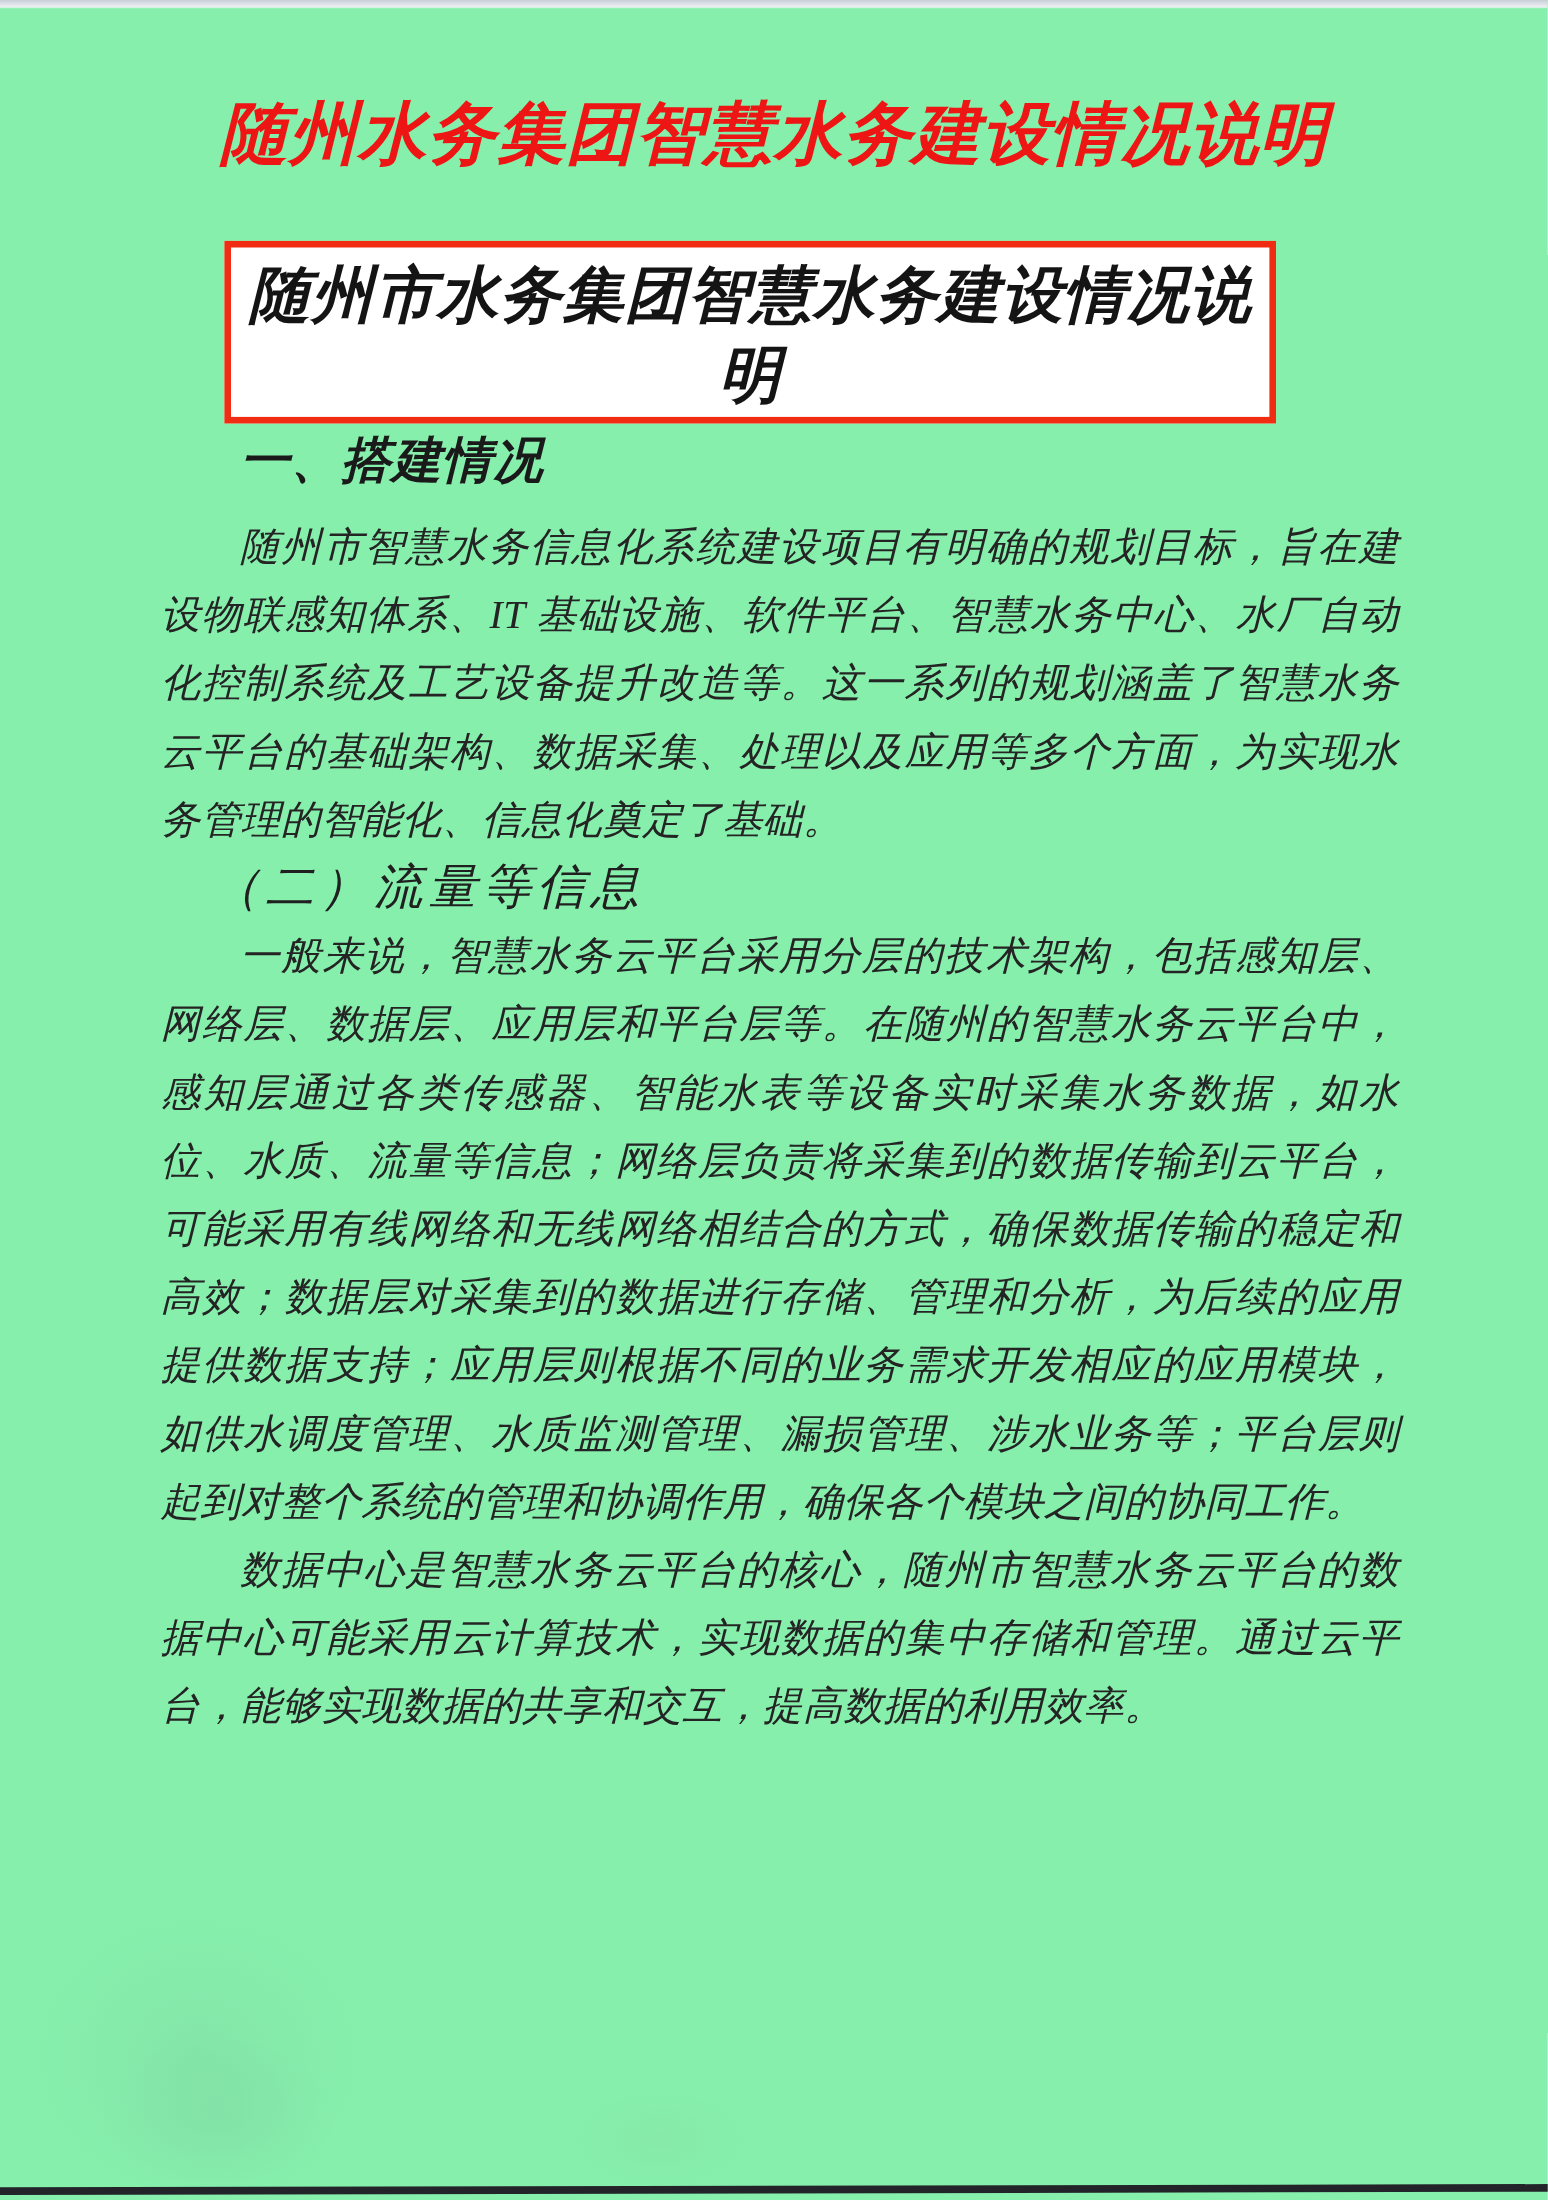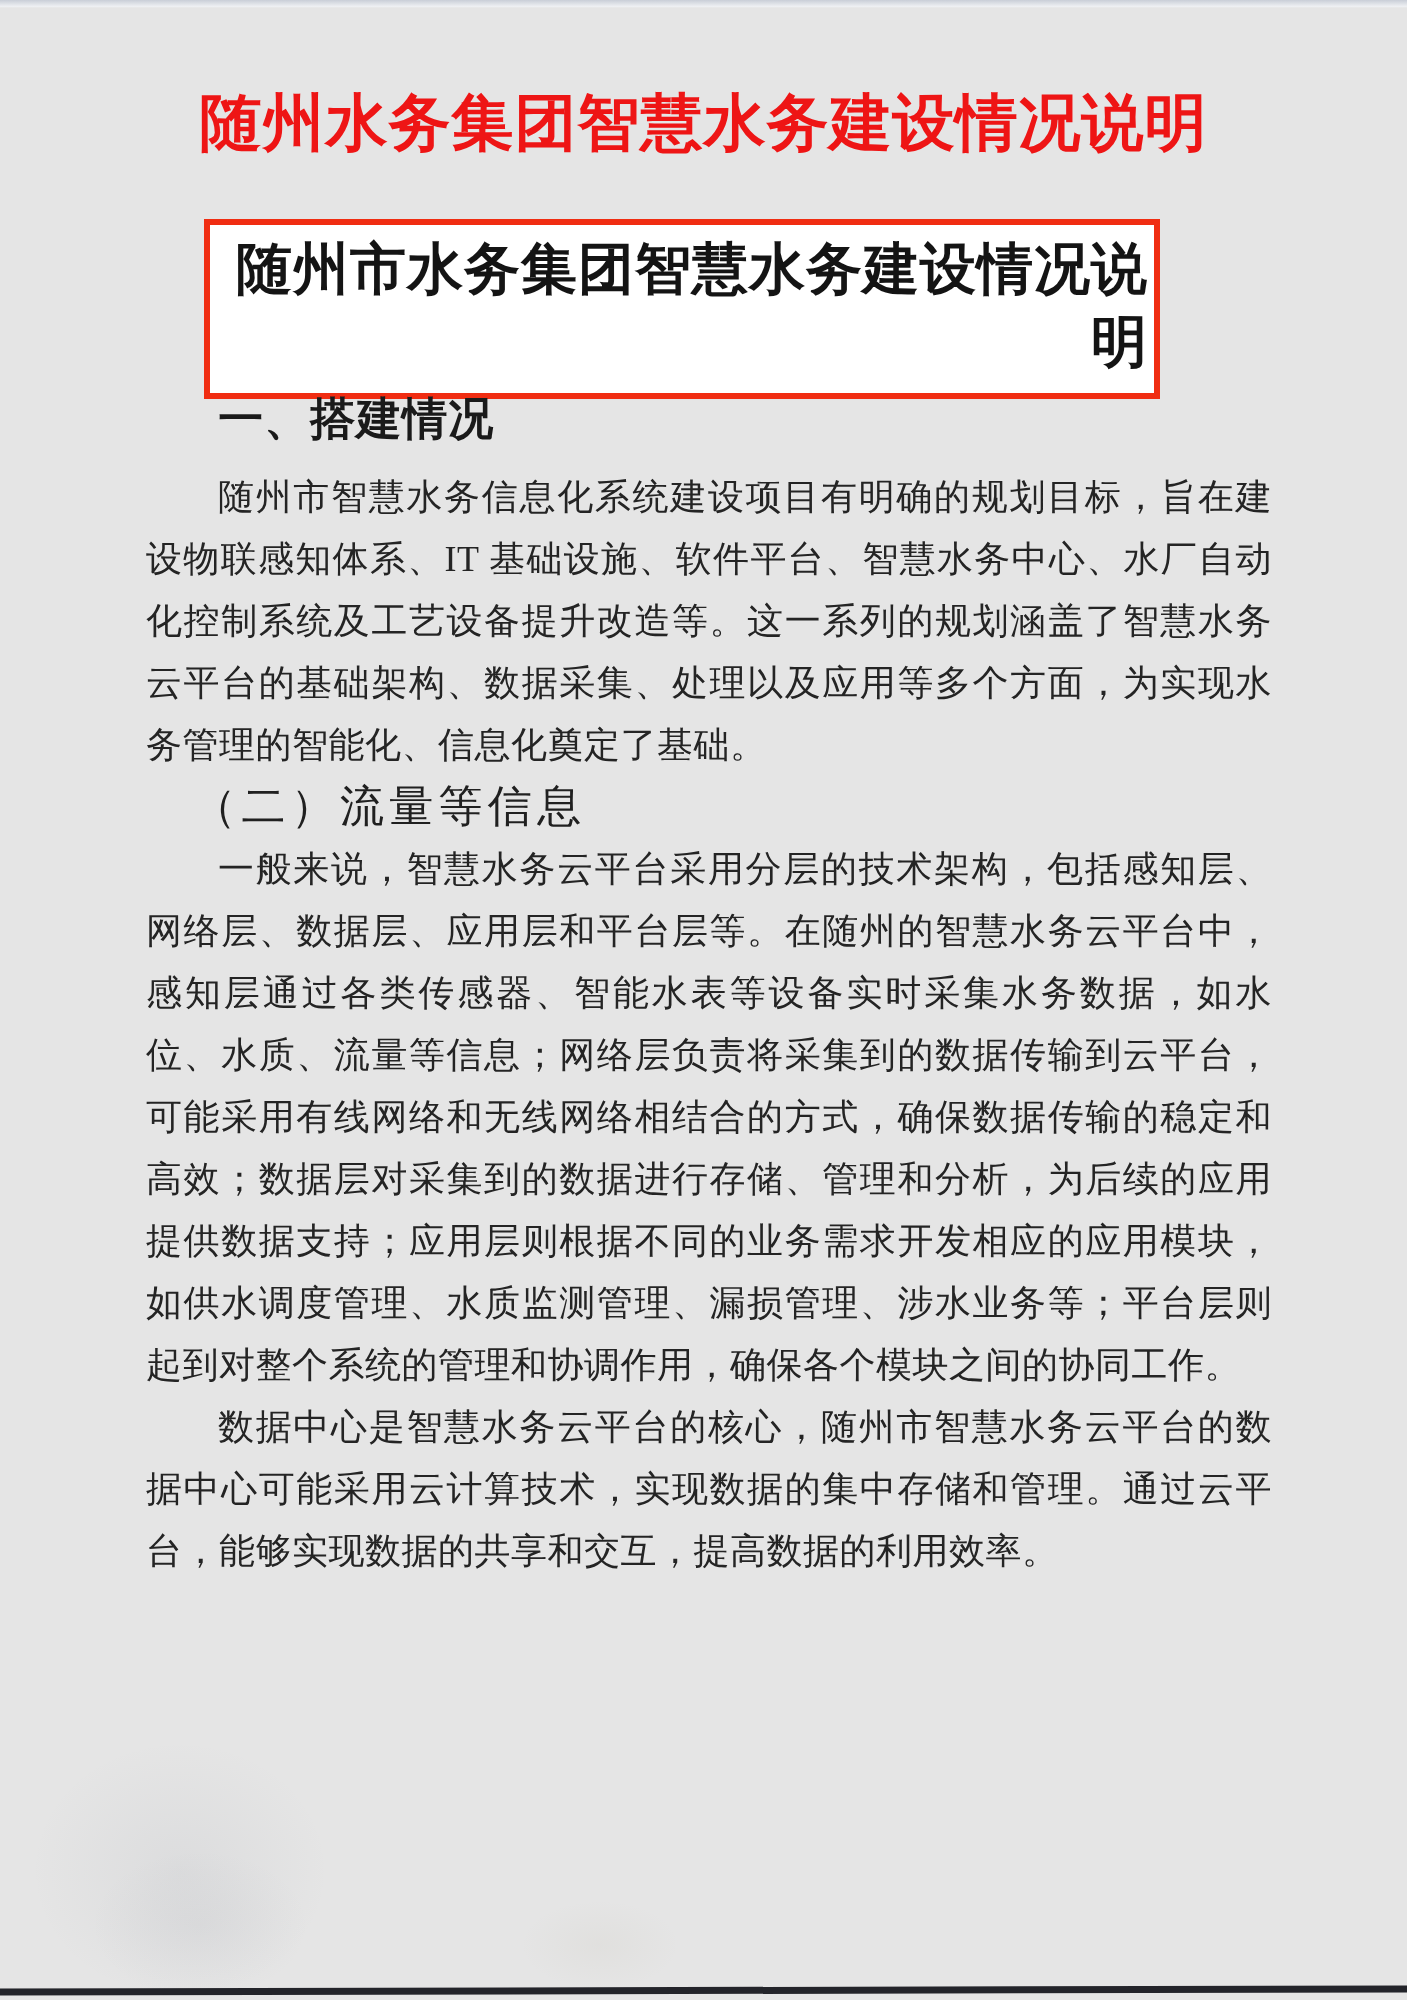--- a/index.html
+++ b/index.html
@@ -4,21 +4,22 @@
 <style>
   html,body{margin:0;padding:0;}
   body{
     width:1407px;height:2000px;
     background:#f6f7f8;
     position:relative;overflow:hidden;
     font-family:"Liberation Serif",serif;
   }
   .page{
     position:absolute;inset:0;
-    background:#e5e5e5;
+    background:#86efac;
+    font-style:italic;
   }
   
   .scan-top{
     position:absolute;top:0;left:0;width:100%;height:8px;
     background:linear-gradient(#c9ced7,#eef0f3 80%,rgba(255,255,255,0));
   }
   .scan-bottom{
     position:absolute;left:-8px;width:1423px;bottom:6px;height:7px;
     background:#23242a;
     transform:rotate(-0.12deg);
@@ -39,22 +40,22 @@
     font-weight:700;
     font-size:62px;line-height:1.25;
     letter-spacing:1px;
     color:#ee1515;
   }
   
   .boxed-title{
     position:absolute;top:219px;left:204px;width:956px;
     box-sizing:border-box;
     border:6px solid #f02d12;
-    padding:8px 6px 14px 6px;
-    text-align:right;
+    padding:8px 6px 0 6px;
+    text-align:center;
     background:#fff;
   }
   .boxed-title span{
     font-family:"Liberation Serif",serif;
     font-weight:700;
     font-size:56px;line-height:1.3;
     letter-spacing:1px;
     color:#141414;
   }
 

